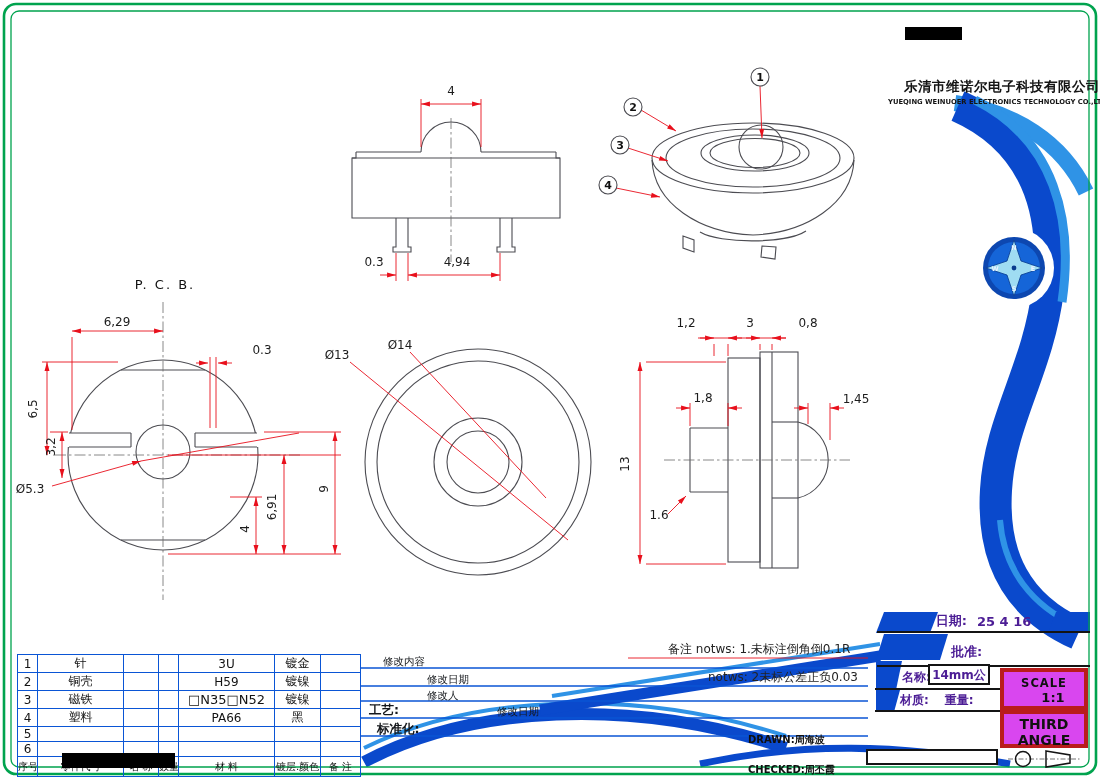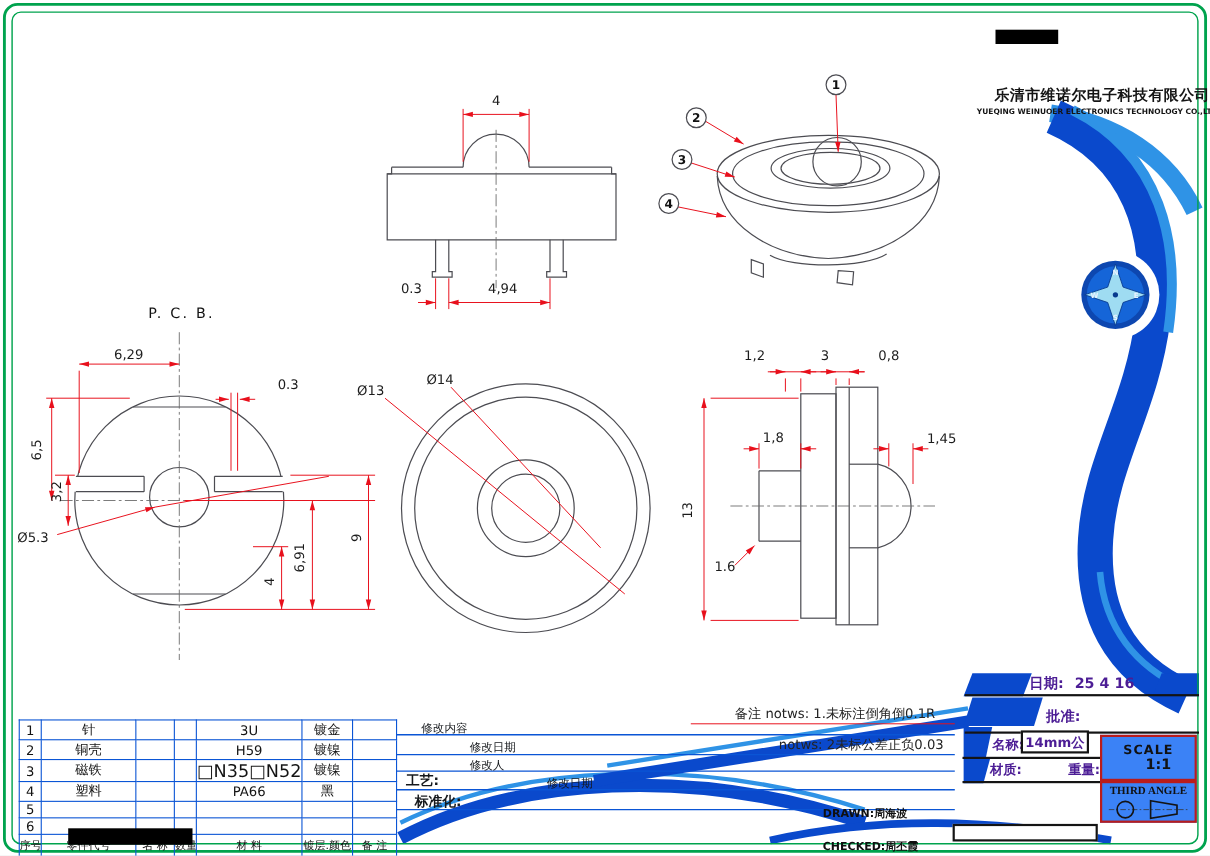--- a/index.html
+++ b/index.html
@@ -28,22 +28,22 @@
   
   .company { width:206px; text-align:center; color:#141414; }
   .company-cn { font-size:13.5px; font-weight:bold; letter-spacing:0.5px; white-space:nowrap;margin-left:16px; }
   .company-en { font-size:6.8px; font-weight:bold; margin-top:2px; white-space:nowrap; }
   .tolbox { border:2px solid #141414; background:#fff; color:#111; padding:2px 4px; }
   .tolbox span { display:block; white-space:pre; font-size:10.5px; font-weight:bold; line-height:13px; }
   .trow { border-bottom:2.5px solid #141414; color:#4c1d95; }
   .date-row { display:flex; align-items:center; justify-content:center; gap:10px; font-size:13px; font-weight:bold; }
   .approve-row { font-size:13px; font-weight:bold; line-height:26px; padding-left:74px; }
   .name-box { border:2px solid #141414; text-align:center; font-size:12px; font-weight:bold; line-height:18px; background:#fff; }
-  .mat-row { display:flex; align-items:center; gap:16px; padding-left:25px; font-size:12px; font-weight:bold;justify-content:space-between; }
-  .sqbox { border:2px solid #b91c1c; background:#3b82f6; text-align:center; color:#111; }
+  .mat-row { display:flex; align-items:center; gap:16px; padding-left:25px; font-size:12px; font-weight:bold; }
+  .sqbox { border:4px solid #b91c1c; background:#d946ef; text-align:center; color:#111; }
   .drawnrow { display:flex; gap:16px; font-size:10px; font-weight:bold; color:#101010; white-space:nowrap; }
   .note { font-size:12px; color:#232323; white-space:nowrap;margin-left:40px; }
   .rev { color:#15181c; white-space:nowrap;text-align:right; }
   .rev-s { font-size:10.5px; }
   .rev-b { font-size:12.5px; font-weight:bold; }
   .ptable { border-collapse:collapse; table-layout:fixed; background:transparent; }
   .ptable td { border:1.2px solid #0a55d5; text-align:center; font-size:12px; color:#131313; height:15px; padding:0; overflow:hidden; white-space:nowrap; }
   .ptable tr.hdr td { font-size:10px; height:20px; }
   .redact { background:#000; }
 </style>
@@ -286,21 +286,21 @@
     <span>材质:</span>
     <span>重量:</span>
   </div>
 
   <div class="ovl sqbox" style="left:1000px; top:668px; width:88px; height:42px; padding-top:4px;">
     <div style="font-size:11.5px; font-weight:bold; letter-spacing:1px;">SCALE</div>
     <div style="font-size:13px; font-weight:bold;padding-left:18px;">1:1</div>
   </div>
 
   <div class="ovl sqbox" style="left:1000px; top:710px; width:88px; height:38px; padding-top:2px;">
-    <div style="font-size:10px; font-weight:bold;font-family:Liberation Serif, serif;">THIRD ANGLE</div>
+    <div style="font-size:14px; font-weight:bold;">THIRD ANGLE</div>
     <svg width="80" height="22" viewBox="0 0 80 22">
       <line x1="4" y1="11" x2="76" y2="11" stroke="#333" stroke-width="0.7" stroke-dasharray="5 2 1.5 2"></line>
       <circle cx="19" cy="11" r="7.5" fill="none" stroke="#141414" stroke-width="1.5"></circle>
       <polygon points="42,3 66,7 66,15 42,19" fill="none" stroke="#141414" stroke-width="1.5"></polygon>
     </svg>
   </div>
 
   <div class="ovl drawnrow" style="left:748px; top:733px; width:356px;flex-direction:column;">
     <span>DRAWN:周海波</span>
     <span>CHECKED:周丕霞</span>
@@ -346,21 +346,21 @@
         <td></td>
         <td>H59</td>
         <td>镀镍</td>
         <td></td>
       </tr>
       <tr>
         <td>3</td>
         <td>磁铁</td>
         <td></td>
         <td></td>
-        <td style="font-size:16px">□N35□N52</td>
+        <td style="font-size:13px">□N35□N52</td>
         <td>镀镍</td>
         <td></td>
       </tr>
       <tr>
         <td>4</td>
         <td>塑料</td>
         <td></td>
         <td></td>
         <td>PA66</td>
         <td>黑</td>

